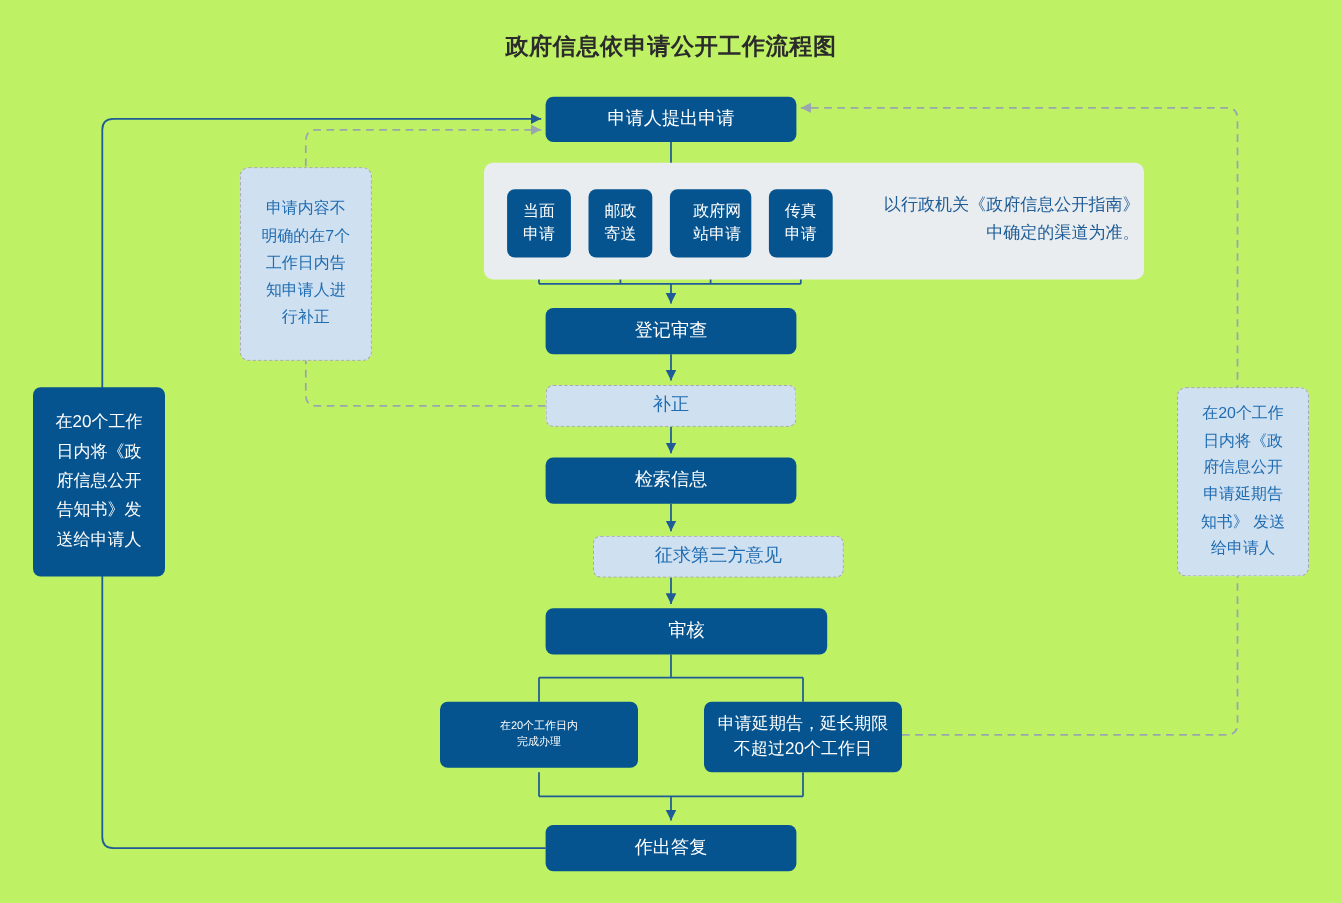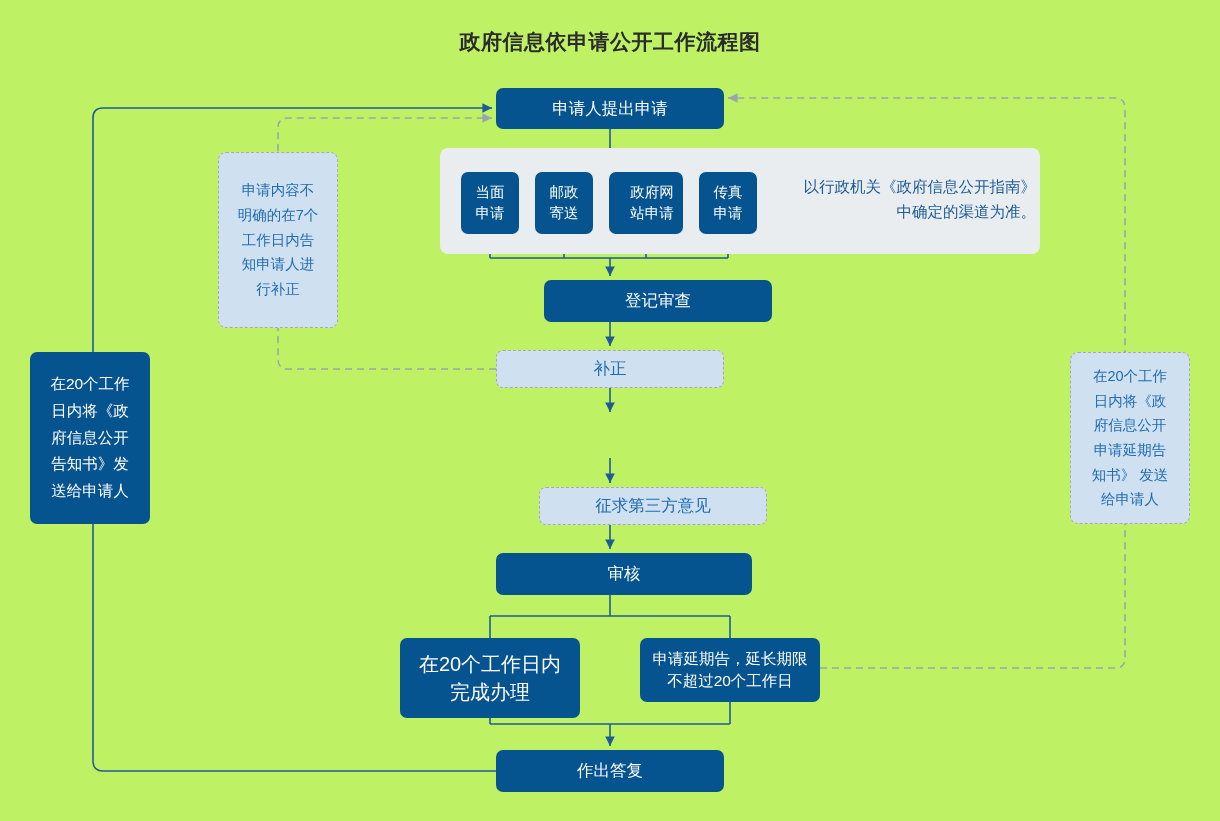--- a/index.html
+++ b/index.html
@@ -67,26 +67,26 @@
     font-size: 15.5px;
     line-height: 1.62;
     white-space: pre-line;
     text-align: right;
   }
   .n-apply   { left: 496px; top: 88px;  width: 228px; height: 41px;  font-size: 16.5px; }
   .n-ch0     { left: 461px; top: 172px; width: 58px;  height: 62px;  font-size: 14.5px; }
   .n-ch1     { left: 535px; top: 172px; width: 58px;  height: 62px;  font-size: 14.5px; }
   .n-ch2     { left: 609px; top: 172px; width: 74px;  height: 62px;  font-size: 14.5px; padding-left: 12px; }
   .n-ch3     { left: 699px; top: 172px; width: 58px;  height: 62px;  font-size: 14.5px; }
-  .n-reg     { left: 496px; top: 280px; width: 228px; height: 42px;  font-size: 16.5px; margin-left: 48px; }
+  .n-reg     { left: 496px; top: 280px; width: 228px; height: 42px;  font-size: 16.5px; }
   .n-fix     { left: 496px; top: 350px; width: 228px; height: 38px;  font-size: 16.5px; }
   .n-search  { left: 496px; top: 416px; width: 228px; height: 42px;  font-size: 16.5px; }
   .n-third   { left: 496px; top: 487px; width: 228px; height: 38px;  font-size: 16.5px; margin-left: 43px; }
   .n-review  { left: 496px; top: 553px; width: 256px; height: 42px;  font-size: 16.5px; }
-  .n-done    { left: 400px; top: 638px; width: 180px; height: 80px;  font-size: 20px; }
+  .n-done    { left: 400px; top: 638px; width: 180px; height: 60px;  font-size: 10px; }
   .n-extend  { left: 640px; top: 638px; width: 180px; height: 64px;  font-size: 15.5px; }
   .n-reply   { left: 496px; top: 750px; width: 228px; height: 42px;  font-size: 16.5px; }
   .n-leftbox { left: 30px;  top: 352px; width: 120px; height: 172px; font-size: 15.5px;
                padding: 0 11px; line-height: 1.72; }
   .n-annot-l { left: 218px; top: 152px; width: 120px; height: 176px; font-size: 14.5px;
                padding: 0 11px; line-height: 1.70; border-radius: 8px; }
   .n-annot-r { left: 1070px;top: 352px; width: 120px; height: 172px; font-size: 14.5px;
                padding: 0 11px; line-height: 1.70; border-radius: 8px; }
 </style>
 </head>
@@ -159,20 +159,21 @@
 申请</div>
   <div class="node solid n-ch1">邮政
 寄送</div>
   <div class="node solid n-ch2">政府网
 站申请</div>
   <div class="node solid n-ch3">传真
 申请</div>
 
   <div class="node solid n-reg">登记审查</div>
   <div class="node ghost n-fix">补正</div>
+  <div class="node solid n-search">检索信息</div>
   <div class="node ghost n-third">征求第三方意见</div>
   <div class="node solid n-review">审核</div>
 
   <div class="node solid n-done">在20个工作日内
 完成办理</div>
   <div class="node solid n-extend">申请延期告，延长期限
 不超过20个工作日</div>
 
   <div class="node solid n-reply">作出答复</div>
 

